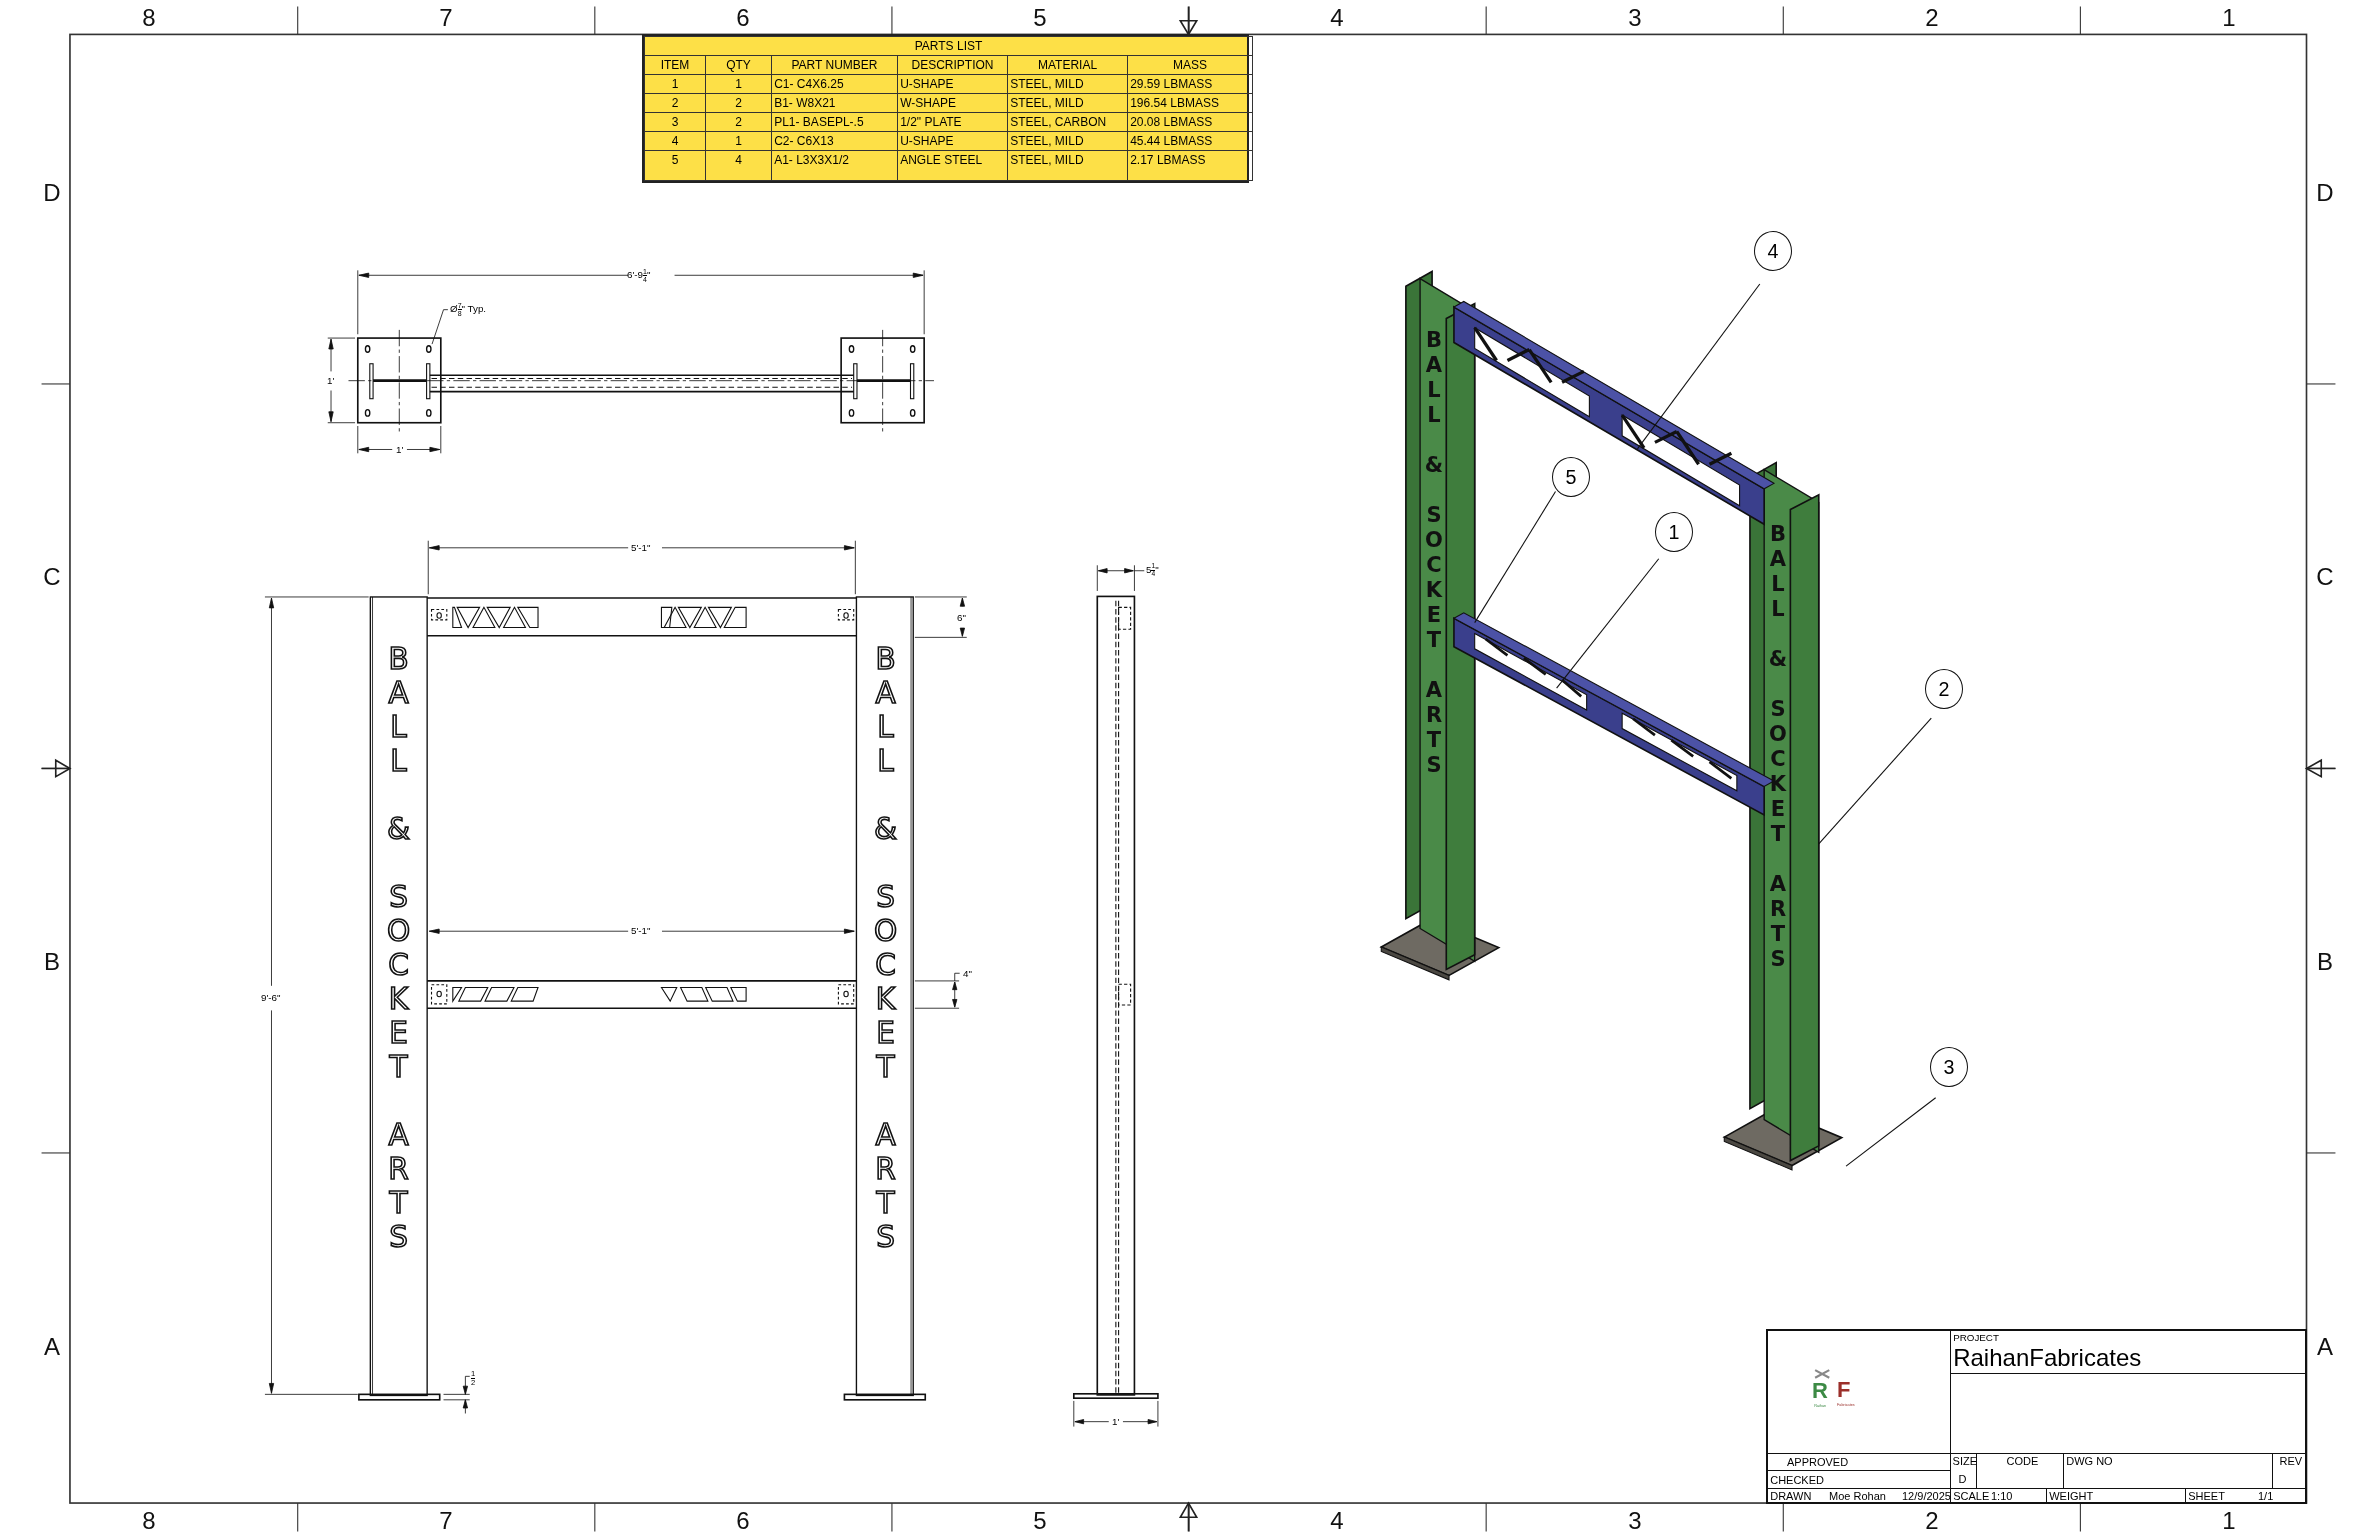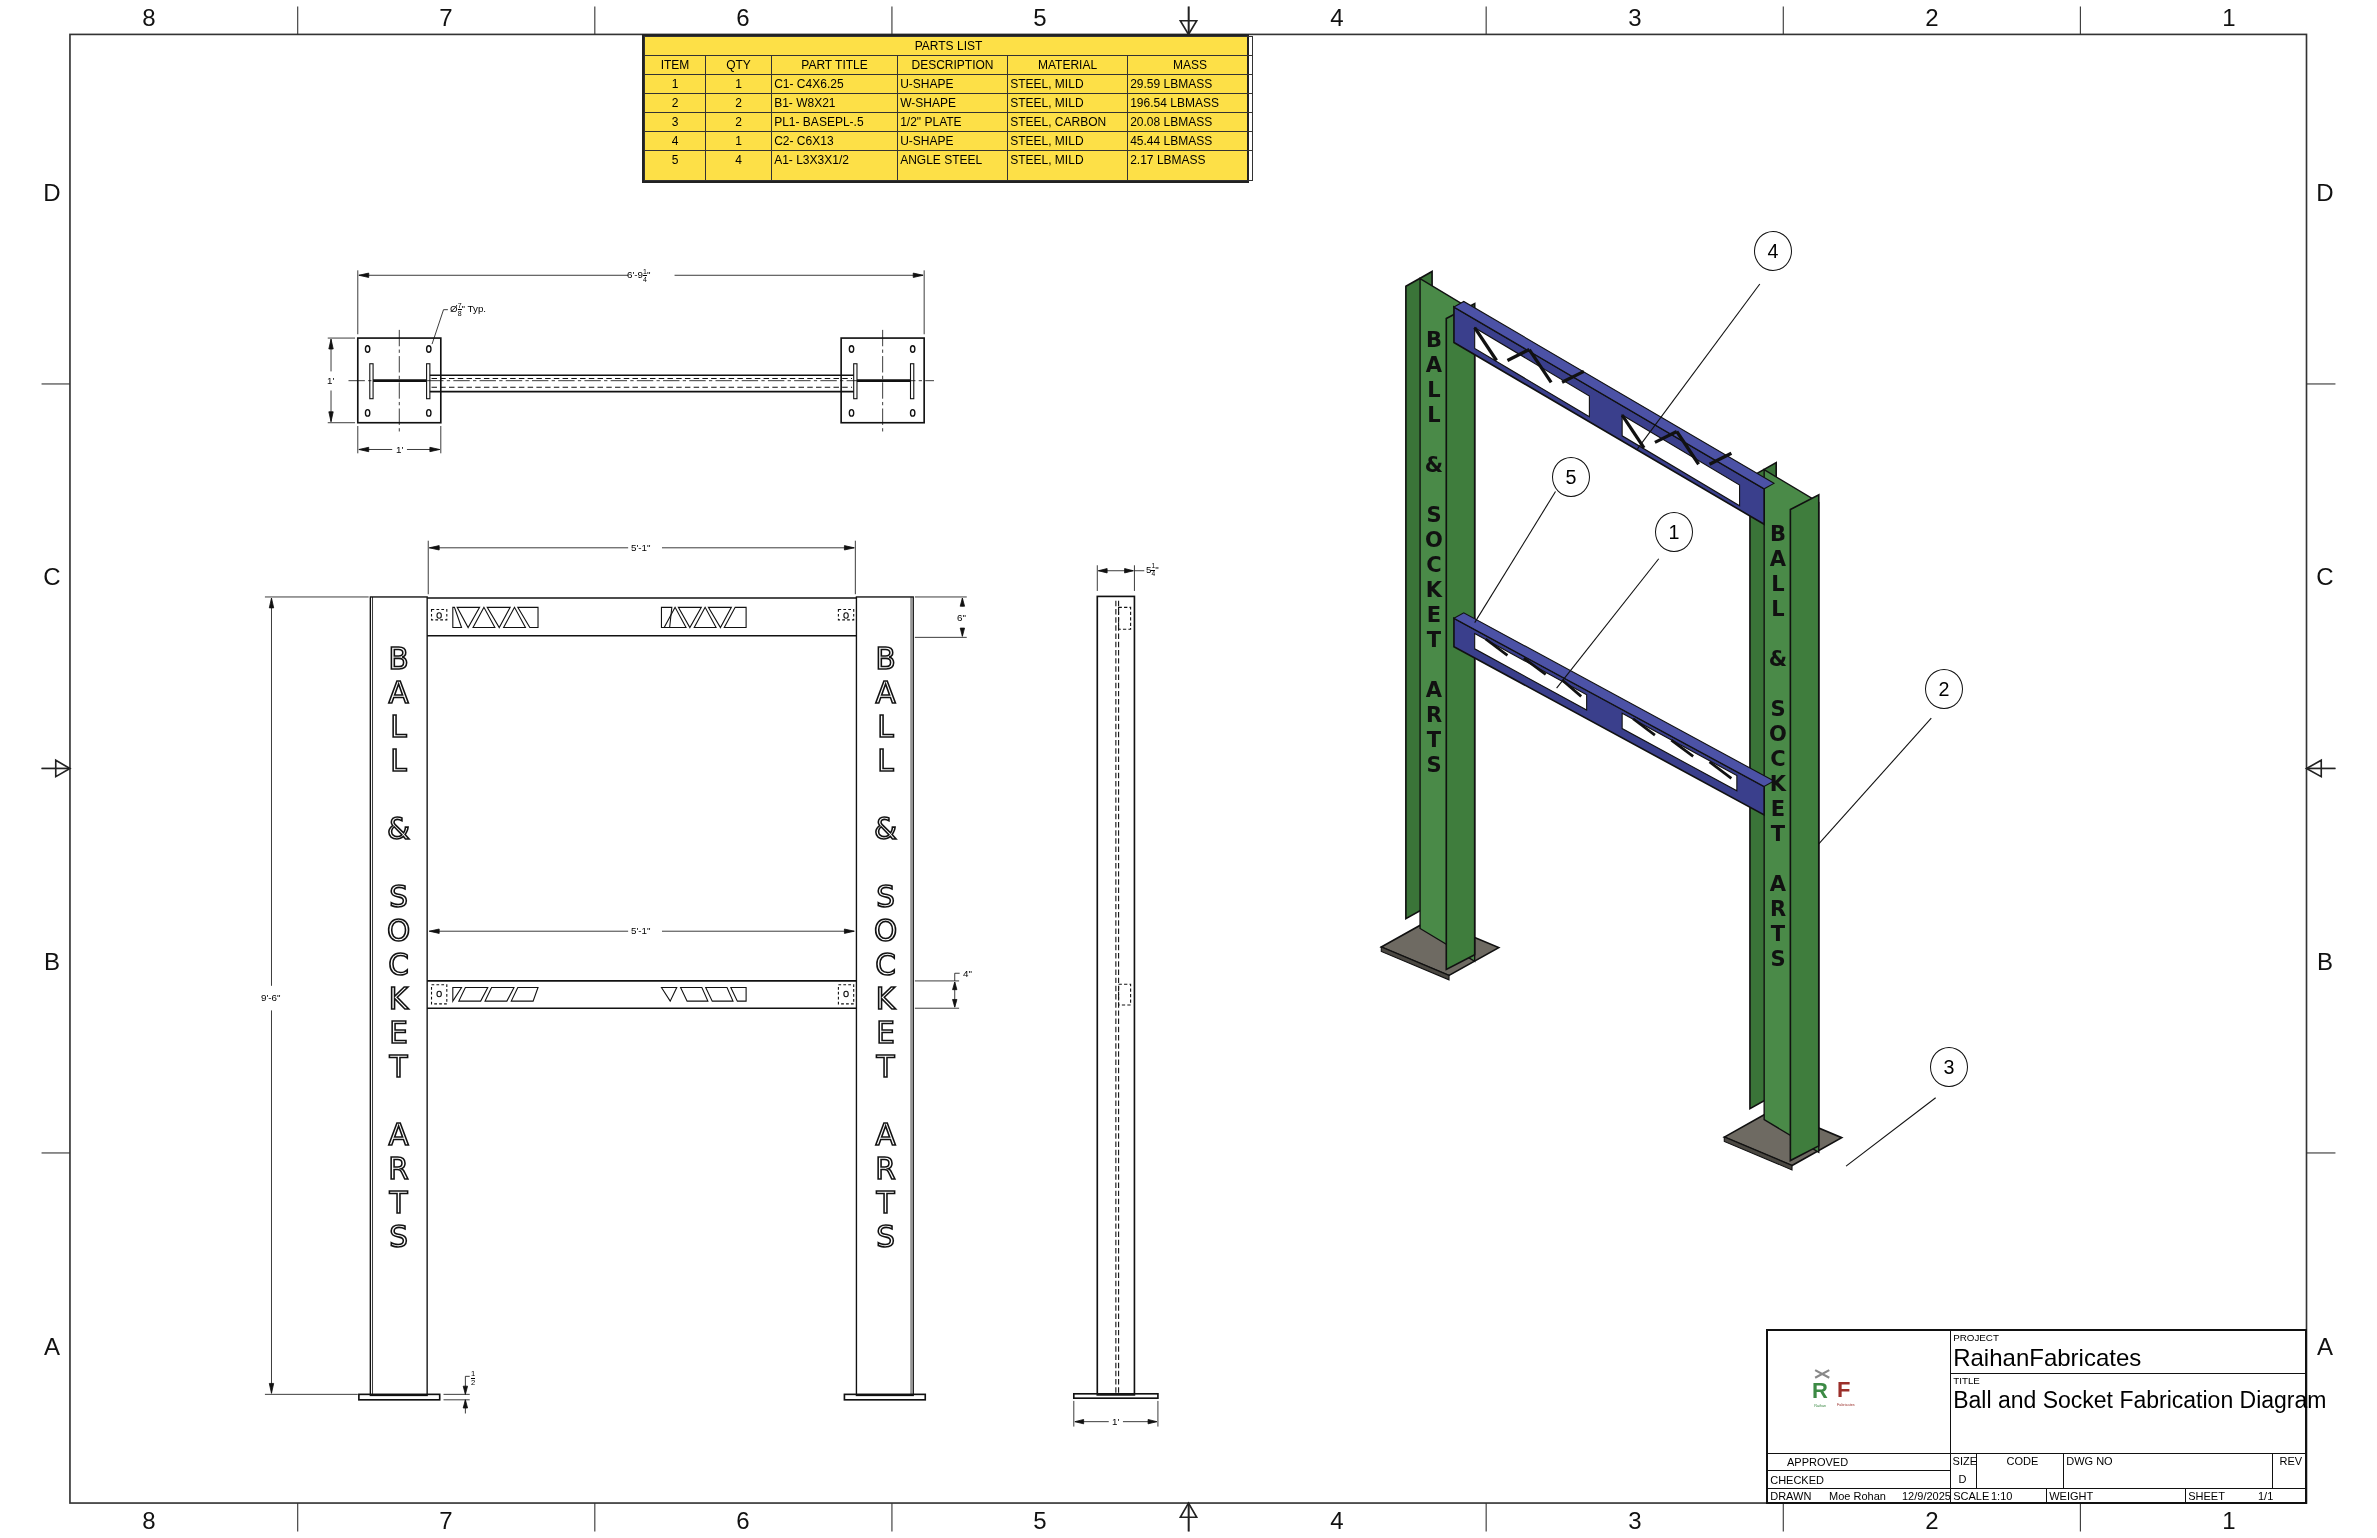--- a/index.html
+++ b/index.html
@@ -345,21 +345,21 @@
         <col style="width:120px">
         <col style="width:125px">
     </colgroup>
     <tbody>
         <tr class="title-row">
           <td colspan="6">PARTS LIST</td>
         </tr>
     <tr>
       <th>ITEM</th>
       <th>QTY</th>
-      <th>PART TITLE</th>
+      <th>PART NUMBER</th>
       <th>DESCRIPTION</th>
       <th>MATERIAL</th>
       <th>MASS</th>
     </tr>
     <tr>
       <td class="c">1</td>
       <td class="c">1</td>
       <td>C1- C4X6.25</td>
       <td>U-SHAPE</td>
       <td>STEEL, MILD</td>
@@ -527,24 +527,20 @@
       <div class="abs" style="left:2.2px;top:35px;font-size:3.8px;color:#3c8a45;">Raihan</div>
       <div class="abs" style="left:25px;top:34px;font-size:3.8px;color:#9b2f2a;">Fabricates</div>
     </div>
   </div>
 
   <div class="cell" style="left:183px;top:0;width:355px;height:43px;border-bottom-width:1.6px;">
     <div class="lbl" style="left:2.2px;top:1.1px;">PROJECT</div>
     <div class="lbl big" style="left:2.2px;top:13px;">RaihanFabricates</div>
   </div>
 
-  <div class="cell" style="left:183px;top:43px;width:355px;height:79px;">
-    <div class="lbl" style="left:2.2px;top:1.1px;">TITLE</div>
-    <div class="lbl title-big" style="left:2.2px;top:13px;white-space:nowrap;">Ball and Socket Fabrication Diagram</div>
-  </div>
 
   <div class="cell" style="left:0;top:122px;width:538px;height:0;border-top-width:1.6px;"></div>
 
   <div class="cell" style="left:0;top:122px;width:183px;height:17.5px;border-bottom-width:1.6px;border-right-width:1.6px;">
     <div class="lbl small" style="left:19px;top:3.3px;">APPROVED</div>
   </div>
   <div class="cell" style="left:0;top:140px;width:183px;height:17.5px;border-right-width:1.6px;">
     <div class="lbl small" style="left:2.2px;top:3.3px;">CHECKED</div>
   </div>
   <div class="cell" style="left:0;top:157px;width:538px;height:0;border-top-width:1.6px;"></div>

